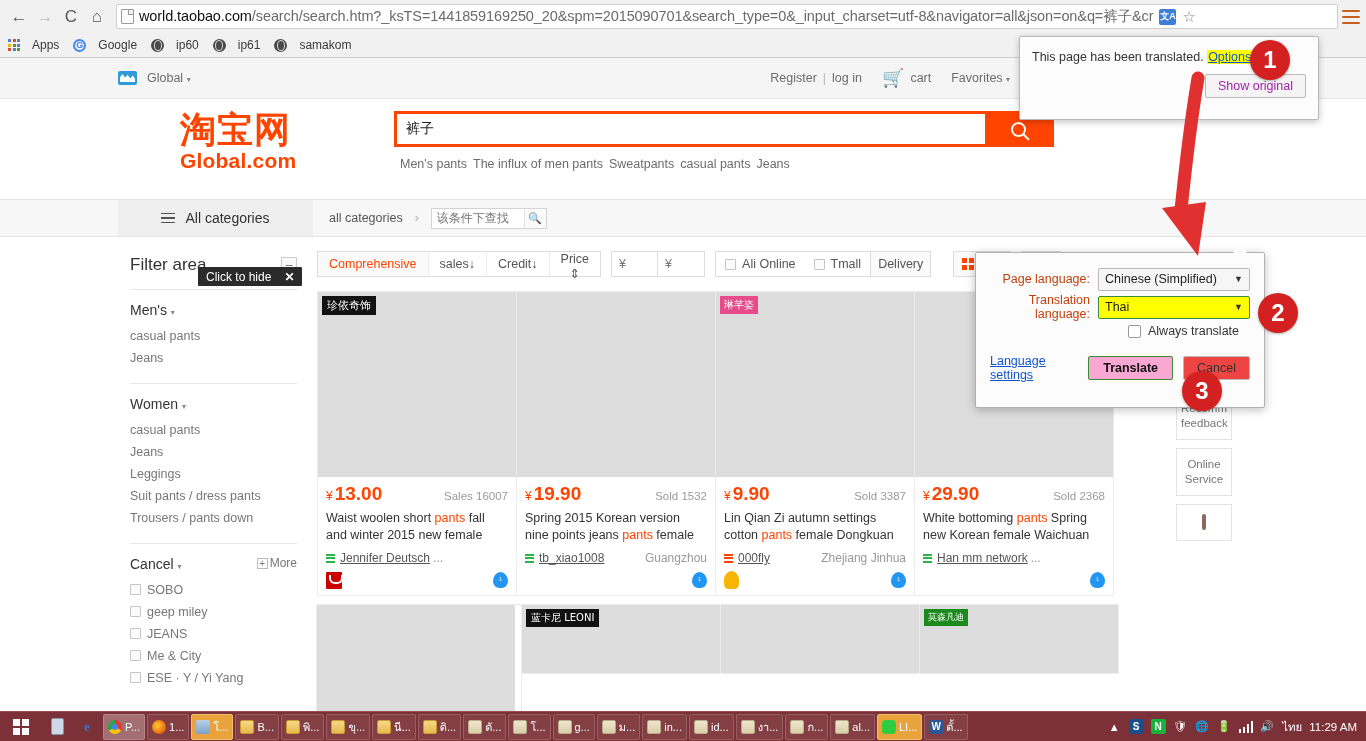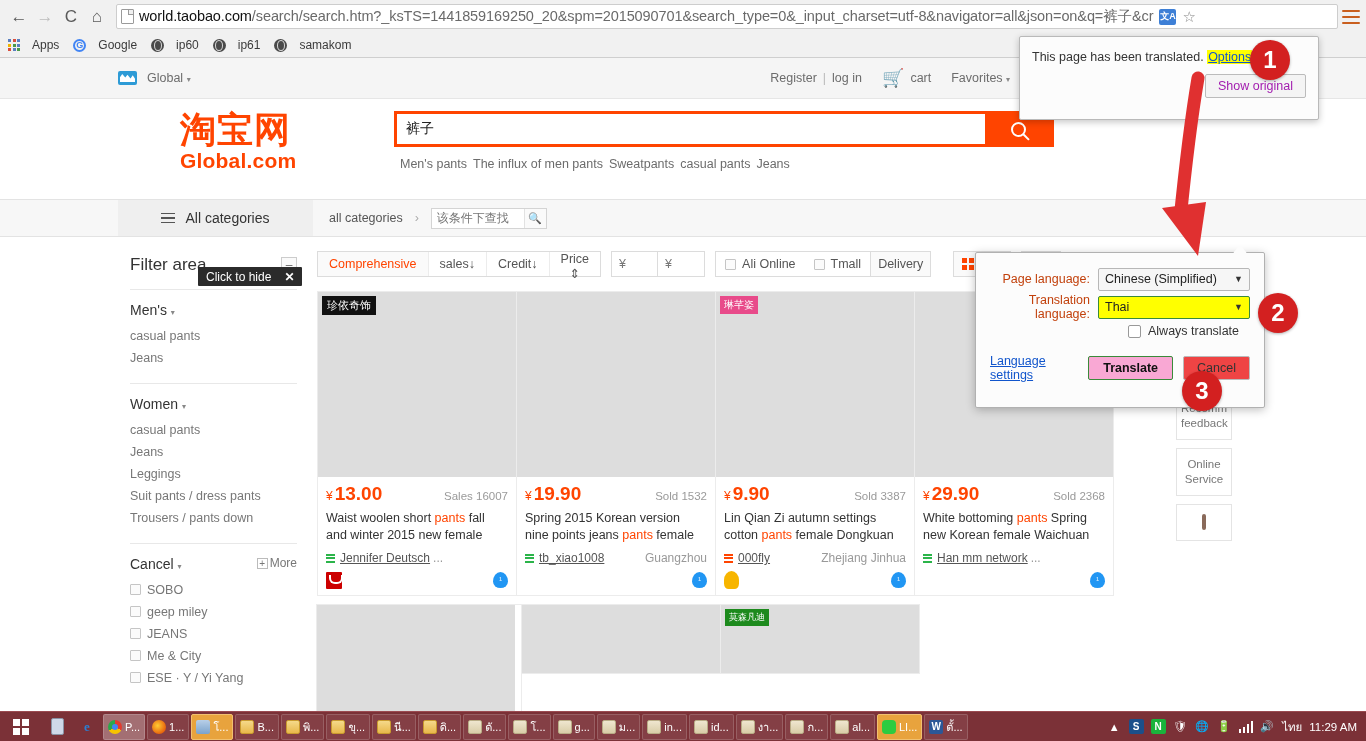--- a/index.html
+++ b/index.html
@@ -637,20 +637,25 @@
         </div>
 
         <div class="card last">
           <div class="thumb ph5">
             
           </div>
 
         </div>
 
         <div class="card" style="height:70px">
+          <div class="thumb ph6" style="height:68px">
+            <span class="img-tag" style="font-size:10px">蓝卡尼 LEONI</span>
+          </div>
+        </div>
+        <div class="card" style="height:70px">
           <div class="thumb ph7" style="height:68px"></div>
         </div>
         <div class="card" style="height:70px">
           <div class="thumb ph8" style="height:68px">
             <span class="img-tag2" style="font-size:9px;background:#1d8a1d">莫森凡迪</span>
           </div>
         </div>
 
       </div>
     </div>

